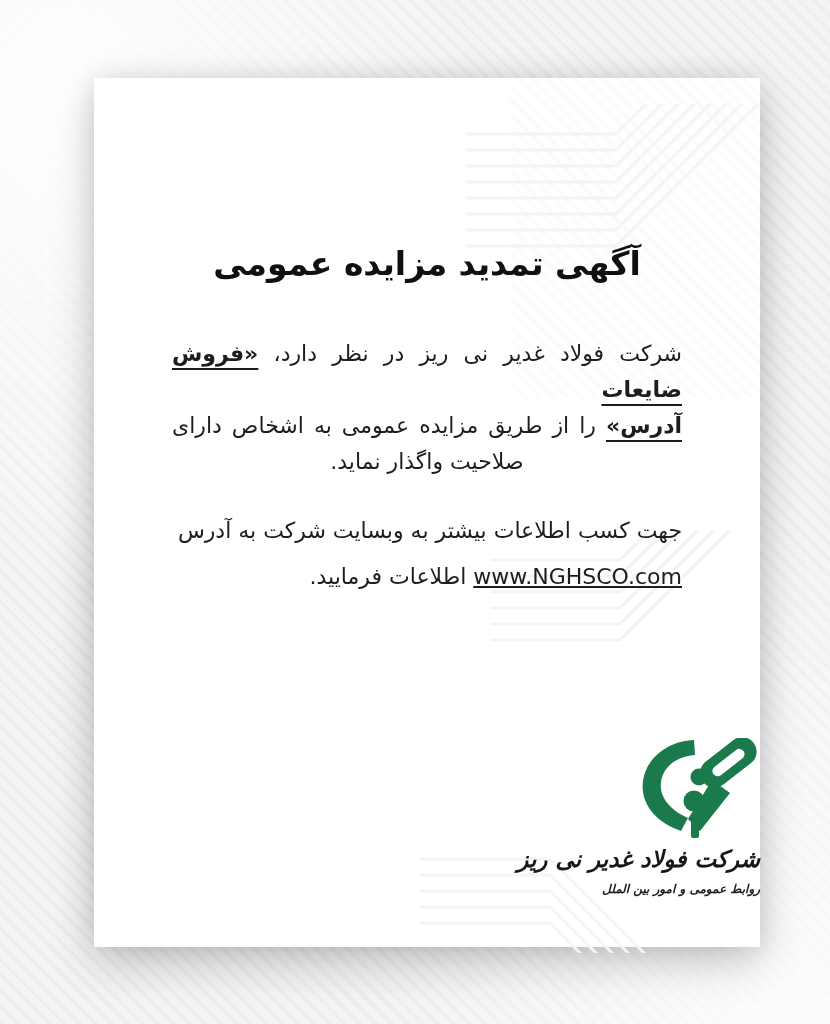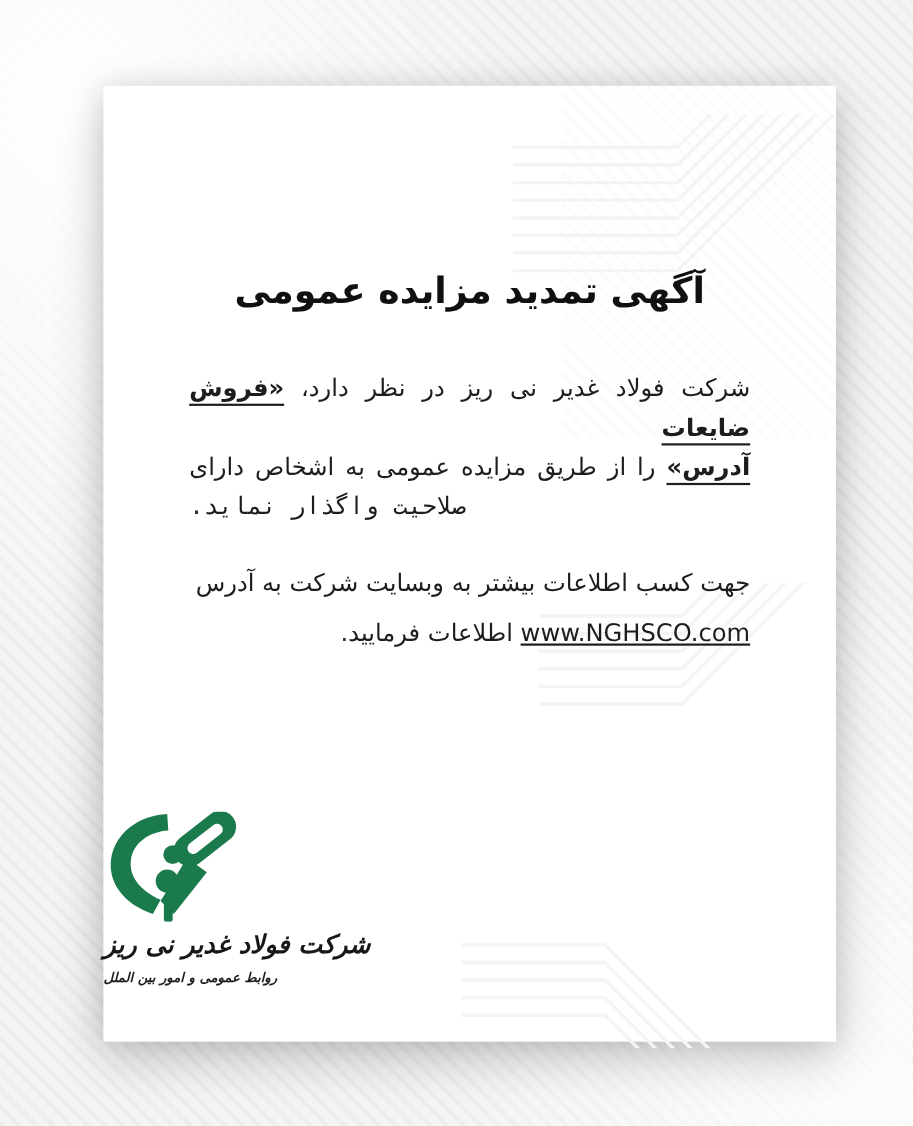--- a/index.html
+++ b/index.html
@@ -68,42 +68,42 @@
     font-size: 22px;
     line-height: 36px;
     color: #1d1d1f;
   }
   .jline {
     text-align: justify;
     text-align-last: justify;
     -moz-text-align-last: justify;
     text-justify: inter-word;
   }
-  .rline { text-align: left; font-family: Liberation Mono, monospace; }
+  .rline { text-align: center; }
   .hl {
     font-weight: 700;
     text-decoration: underline;
     text-decoration-thickness: 2px;
     text-underline-offset: 7px;
     text-decoration-color: #1d1d1f;
   }
   .info-par {
     direction: rtl;
     margin-top: 28px;
     font-size: 22px;
     line-height: 46px;
     color: #1d1d1f;
   }
   .url { direction: ltr; unicode-bidi: embed; text-decoration: underline; }
 
   .brand {
     position: absolute;
     left: 0; right: 0;
     top: 660px;
-    text-align: left;
+    text-align: right;
   }
   .brand svg { display: inline-block; }
   .company-name {
     margin-top: 2px;
     font-size: 23px;
     line-height: 30px;
     font-weight: 700;
     font-style: italic;
     direction: rtl;
     color: #17171a;

